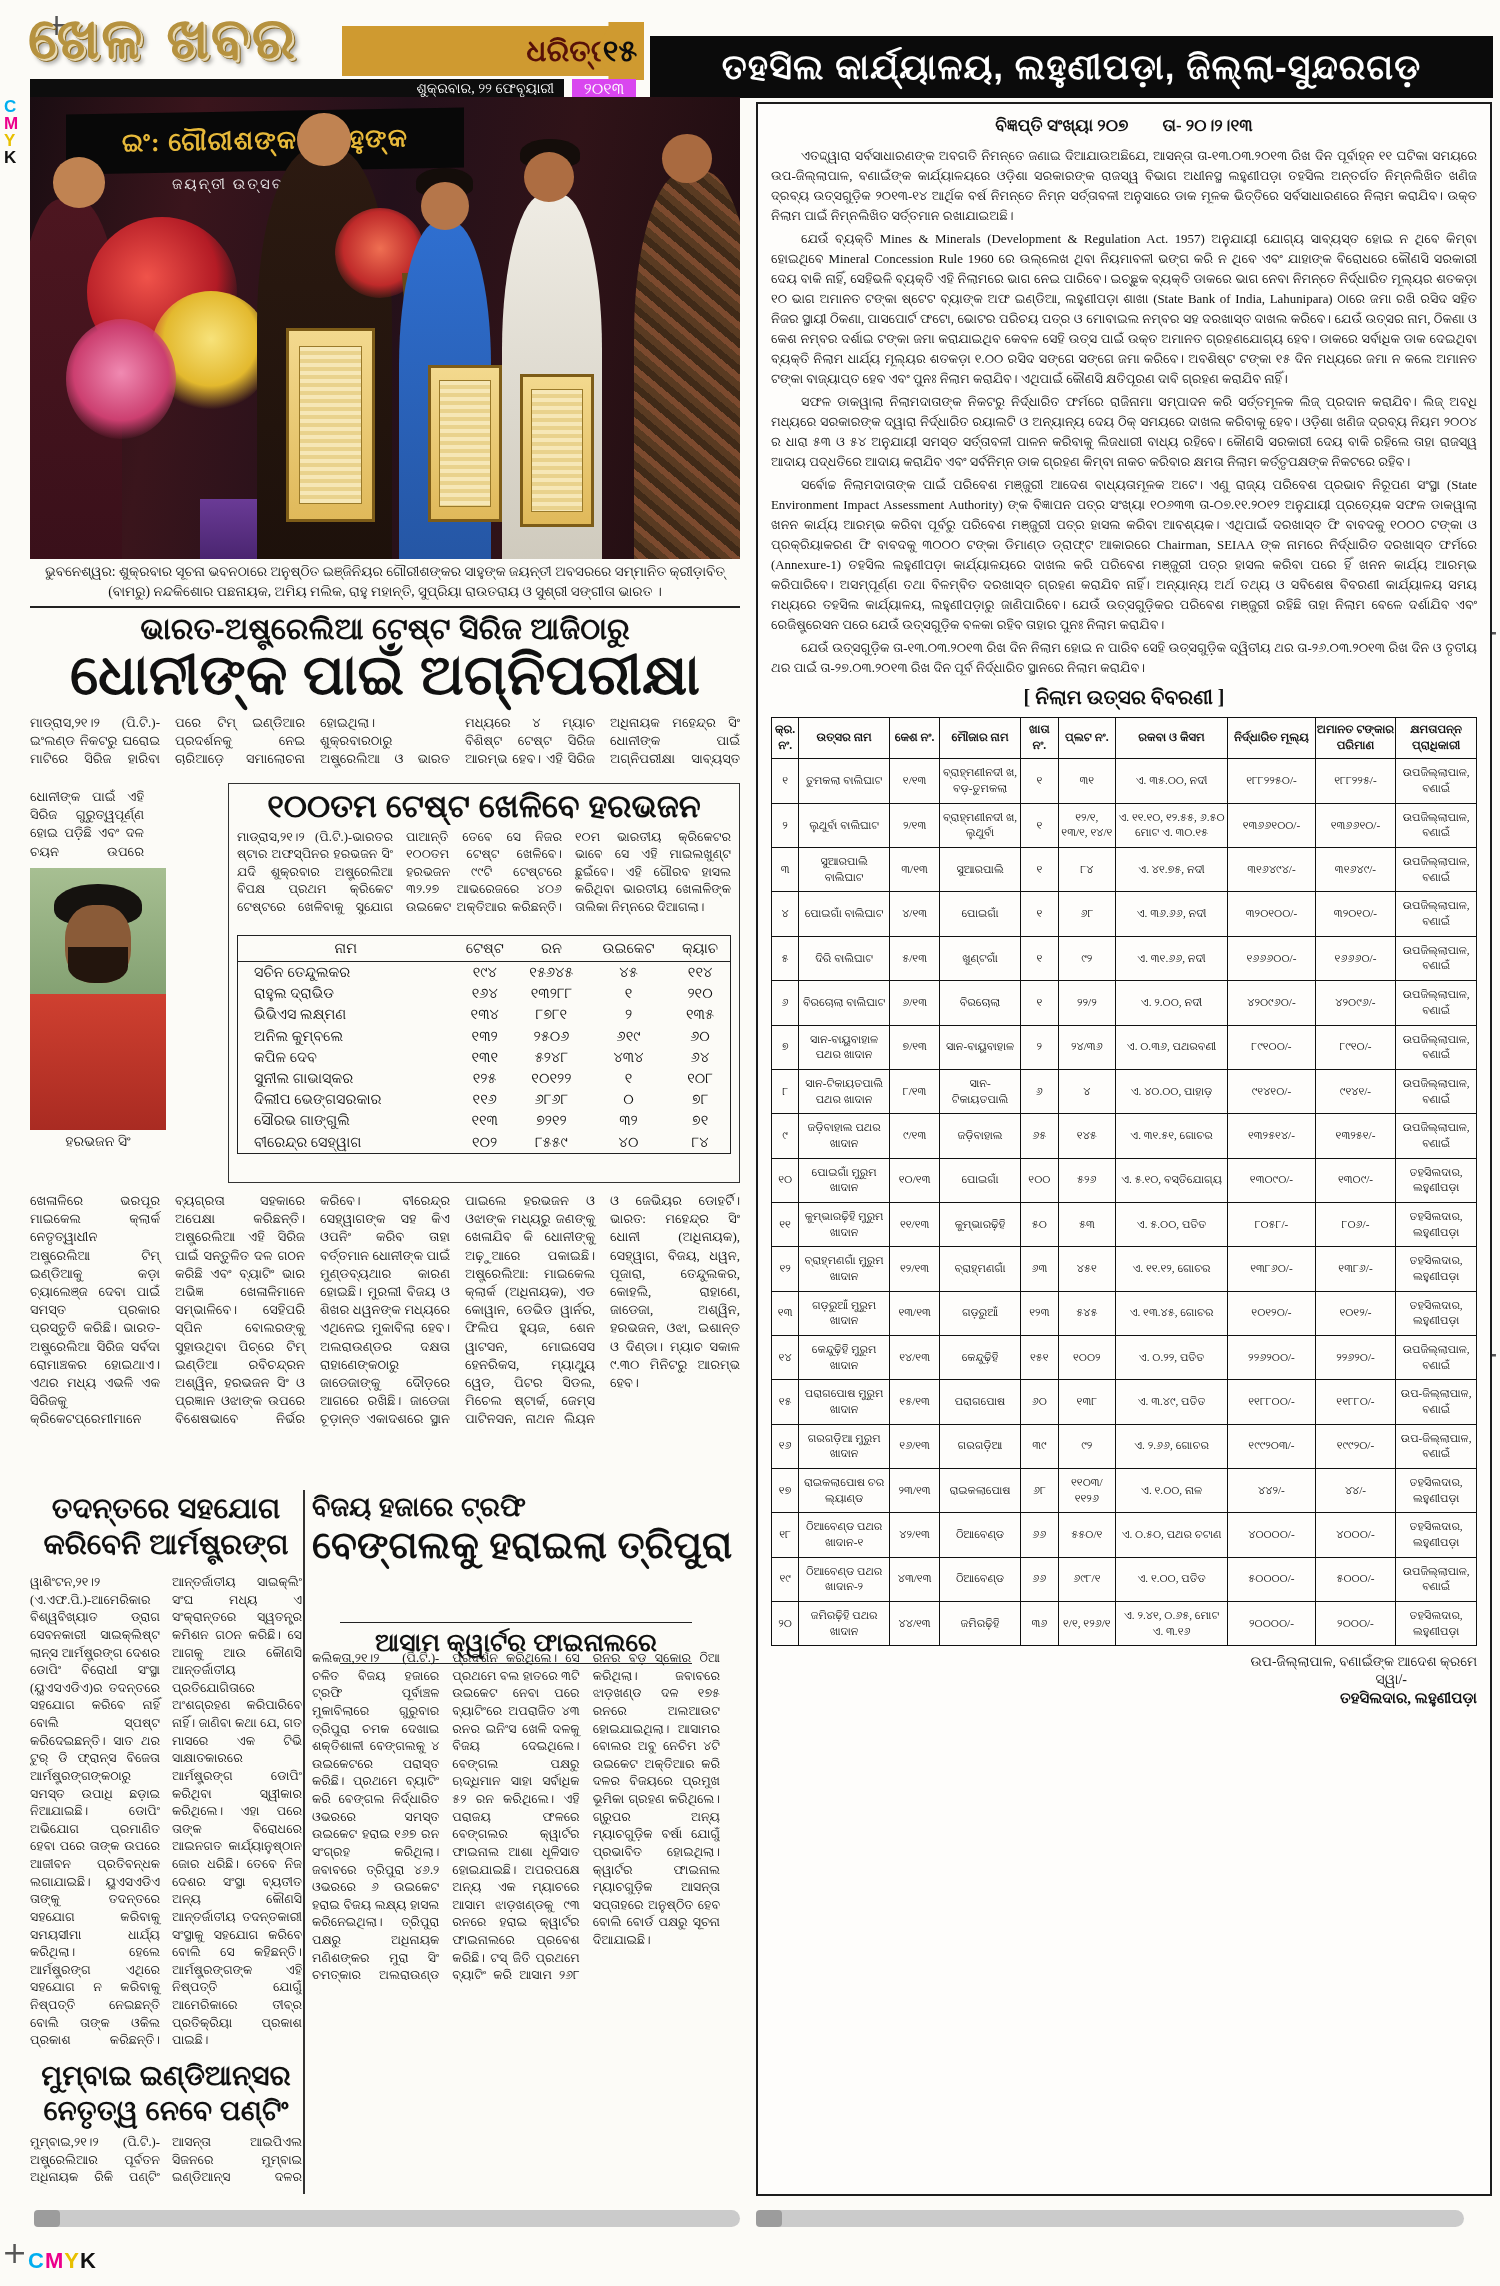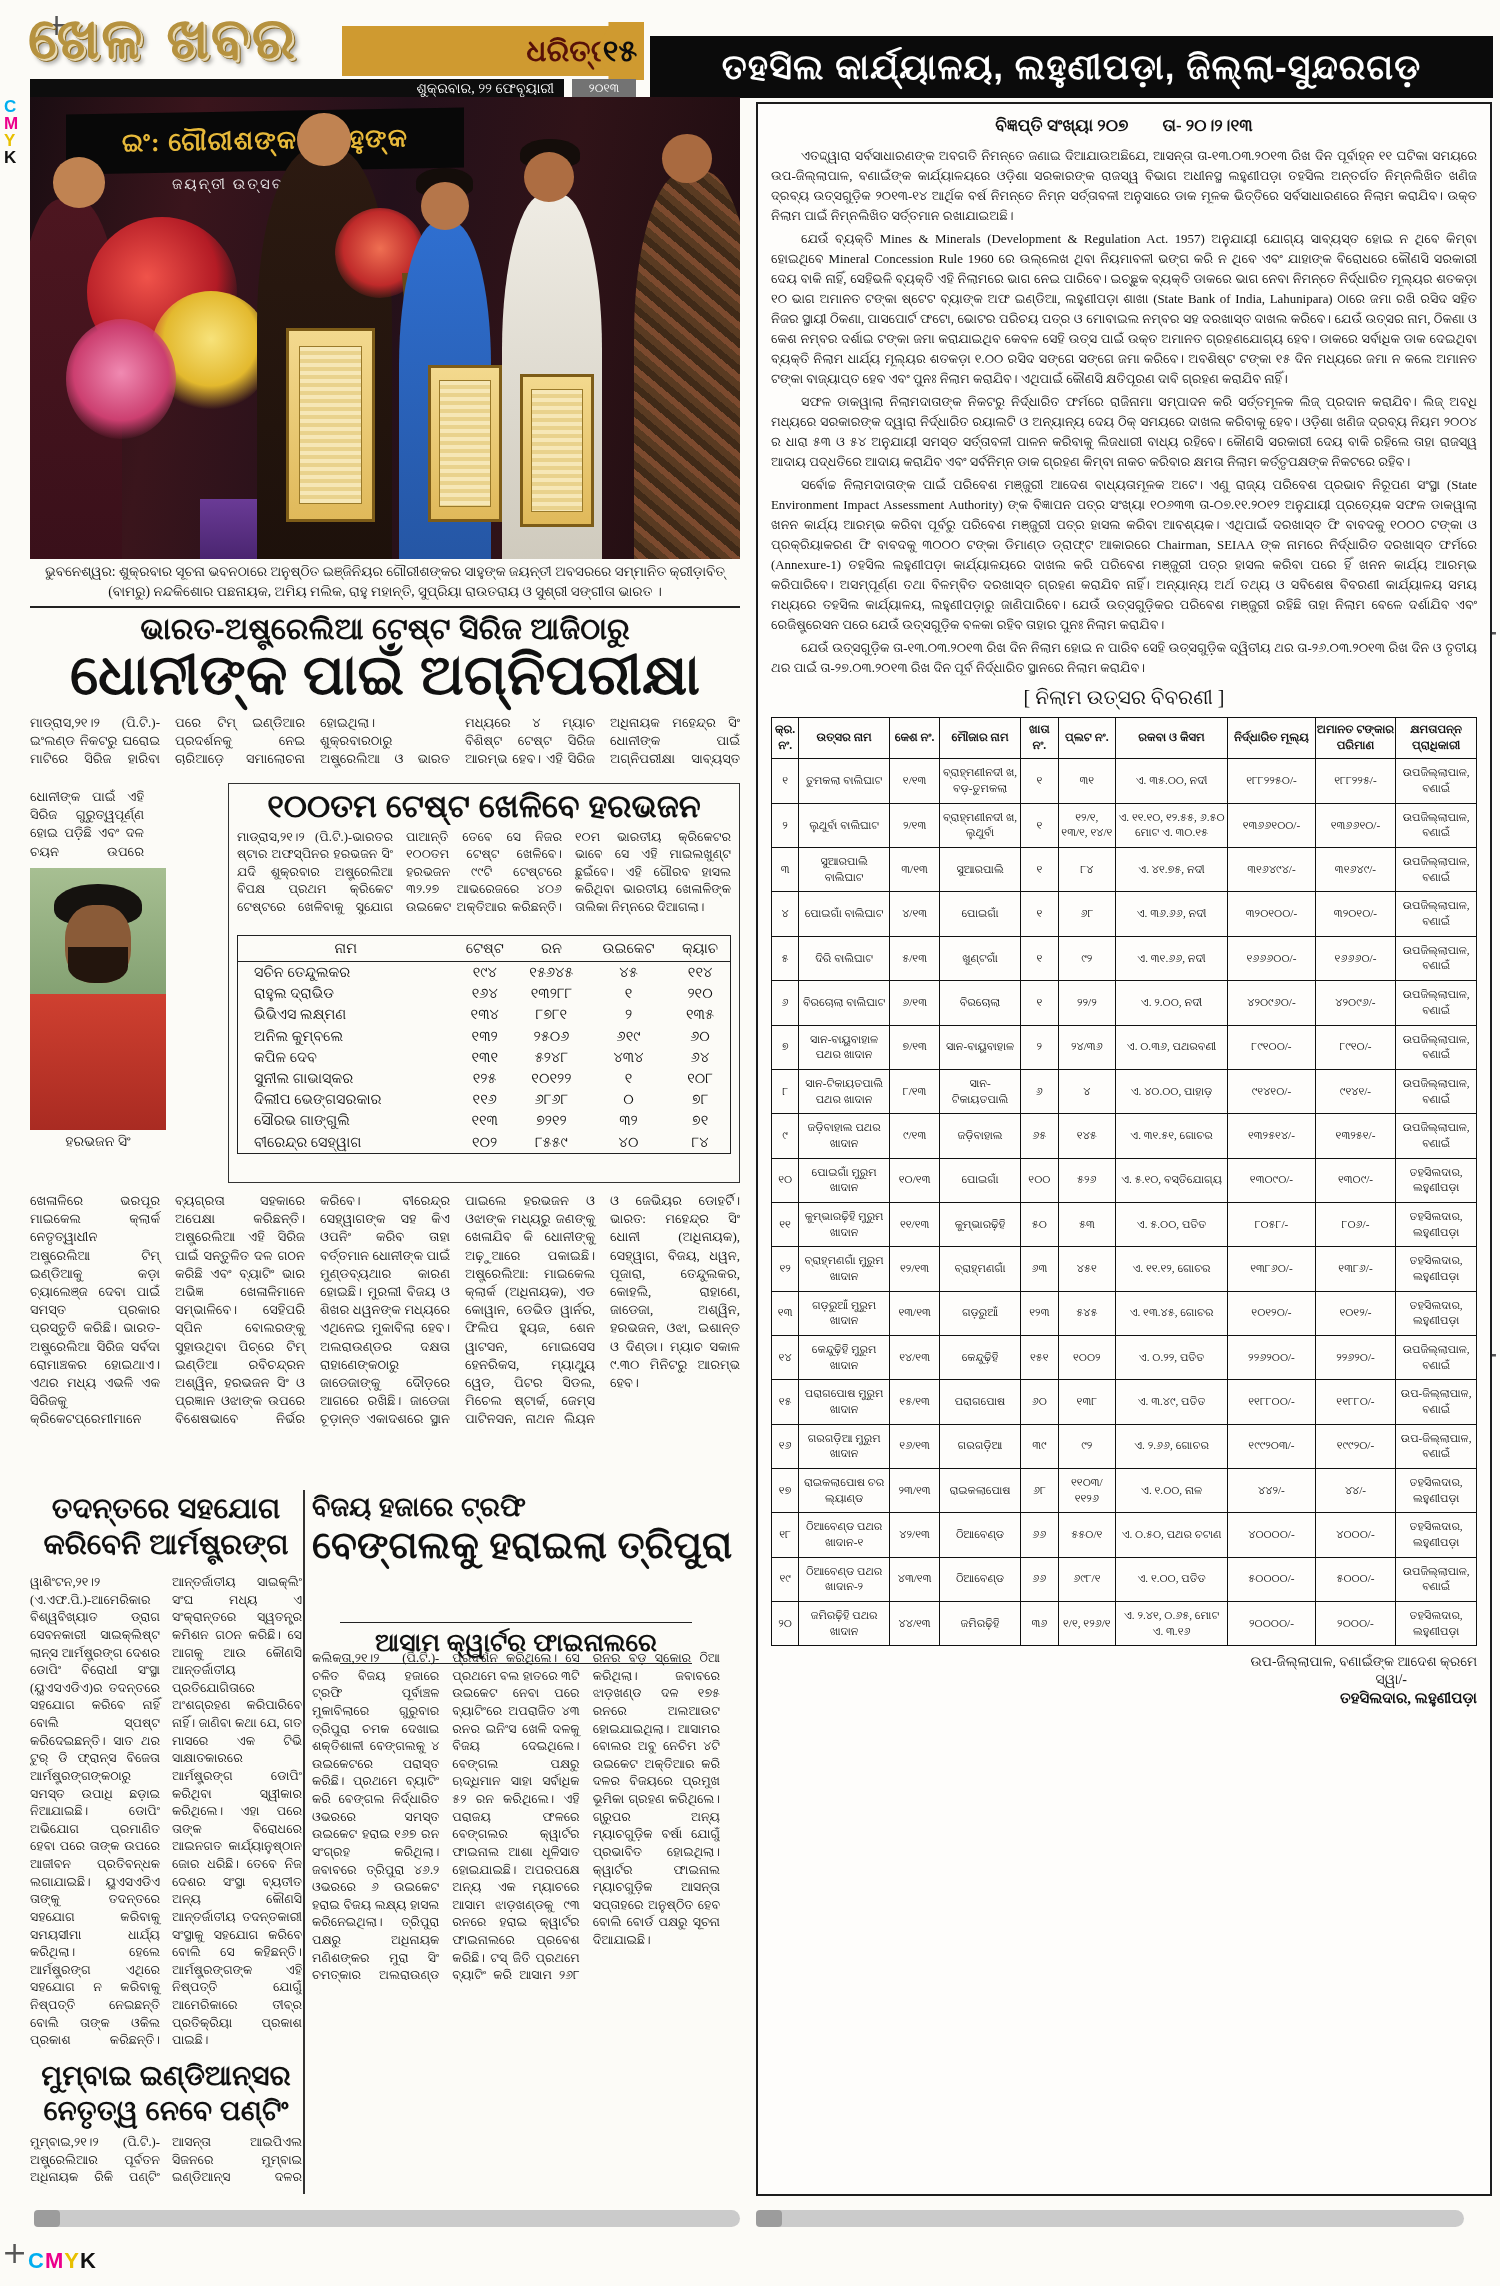--- a/index.html
+++ b/index.html
@@ -13,39 +13,39 @@
         letter-spacing:2px;font-family:"DejaVu Serif",serif;}
   .goldbar{left:342px;top:26px;width:292px;height:50px;background:#cf9a30;display:flex;
            align-items:center;justify-content:flex-end;padding-right:14px;box-sizing:border-box;}
   .papername{color:#571108;font-size:30px;font-weight:bold;}
   .pagebadge{left:596px;top:22px;width:48px;height:58px;background:#cf9a30;
              clip-path:polygon(0 50%,26% 8%,26% 0,100% 0,100% 100%,26% 100%,26% 92%);
              display:flex;align-items:center;justify-content:center;
              font-size:30px;font-weight:bold;color:#0c0c0c;}
   .datebar{left:30px;top:79px;width:534px;height:19px;background:#0d0d0d;color:#fff;
            font-size:14px;display:flex;align-items:center;justify-content:flex-end;padding-right:10px;box-sizing:border-box;}
-  .yearbadge{left:572px;top:79px;width:64px;height:19px;background:#737373;color:#fff;
-             font-size:12px;display:flex;align-items:center;justify-content:center;}
+  .yearbadge{left:572px;top:79px;width:64px;height:19px;background:#d946ef;color:#fff;
+             font-size:16px;display:flex;align-items:center;justify-content:center;}
 
   
   .cmyk-v{left:4px;top:98px;width:18px;display:flex;flex-direction:column;font-weight:bold;
           font-size:17px;line-height:17px;font-family:"Liberation Sans",sans-serif;}
   .cmyk-h{left:28px;top:2248px;font-weight:bold;font-size:22px;font-family:Liberation Sans, sans-serif;letter-spacing:1px;}
   .c-c{color:#00aeef}.c-m{color:#ec008c}.c-y{color:#e8c000}.c-k{color:#111}
   .reg{color:#555;font-size:30px;line-height:30px;font-family:"DejaVu Sans",sans-serif;}
 
   
   .tender-head{left:650px;top:36px;width:843px;height:62px;background:#0b0b0b;color:#fff;
                display:flex;align-items:center;justify-content:center;font-size:35px;font-weight:bold;
                font-family:"Liberation Sans",sans-serif;letter-spacing:1px;}
   .tender-box{left:756px;top:102px;width:736px;height:2094px;border:2.5px solid #1c1c1c;
               padding:10px 13px;box-sizing:border-box;overflow:hidden;background:#fefdfb;}
   .notice-no{text-align:center;font-weight:bold;font-size:17px;margin:2px 0 10px;}
   .tender-para{font-size:12.9px;line-height:1.55;text-align:justify;text-indent:30px;margin:0 0 3px;}
-  .auction-title{text-align:center;font-weight:normal;font-size:20px;margin:8px 0;}
+  .auction-title{text-align:center;font-weight:bold;font-size:20px;margin:8px 0;}
   table.tender-table{width:100%;border-collapse:collapse;table-layout:fixed;}
   table.tender-table th,table.tender-table td{border:1.4px solid #111;font-size:11.2px;line-height:1.4;
         padding:6px 2px;text-align:center;vertical-align:middle;word-wrap:break-word;}
   table.tender-table th{font-weight:bold;font-size:11.6px;padding:4px 1px;}
   table.tender-table th:nth-child(1),table.tender-table td:nth-child(1){width:3.6%;}
   table.tender-table th:nth-child(2),table.tender-table td:nth-child(2){width:13%;}
   table.tender-table th:nth-child(3),table.tender-table td:nth-child(3){width:7%;}
   table.tender-table th:nth-child(4),table.tender-table td:nth-child(4){width:11.5%;}
   table.tender-table th:nth-child(5),table.tender-table td:nth-child(5){width:5.2%;}
   table.tender-table th:nth-child(6),table.tender-table td:nth-child(6){width:8%;}

